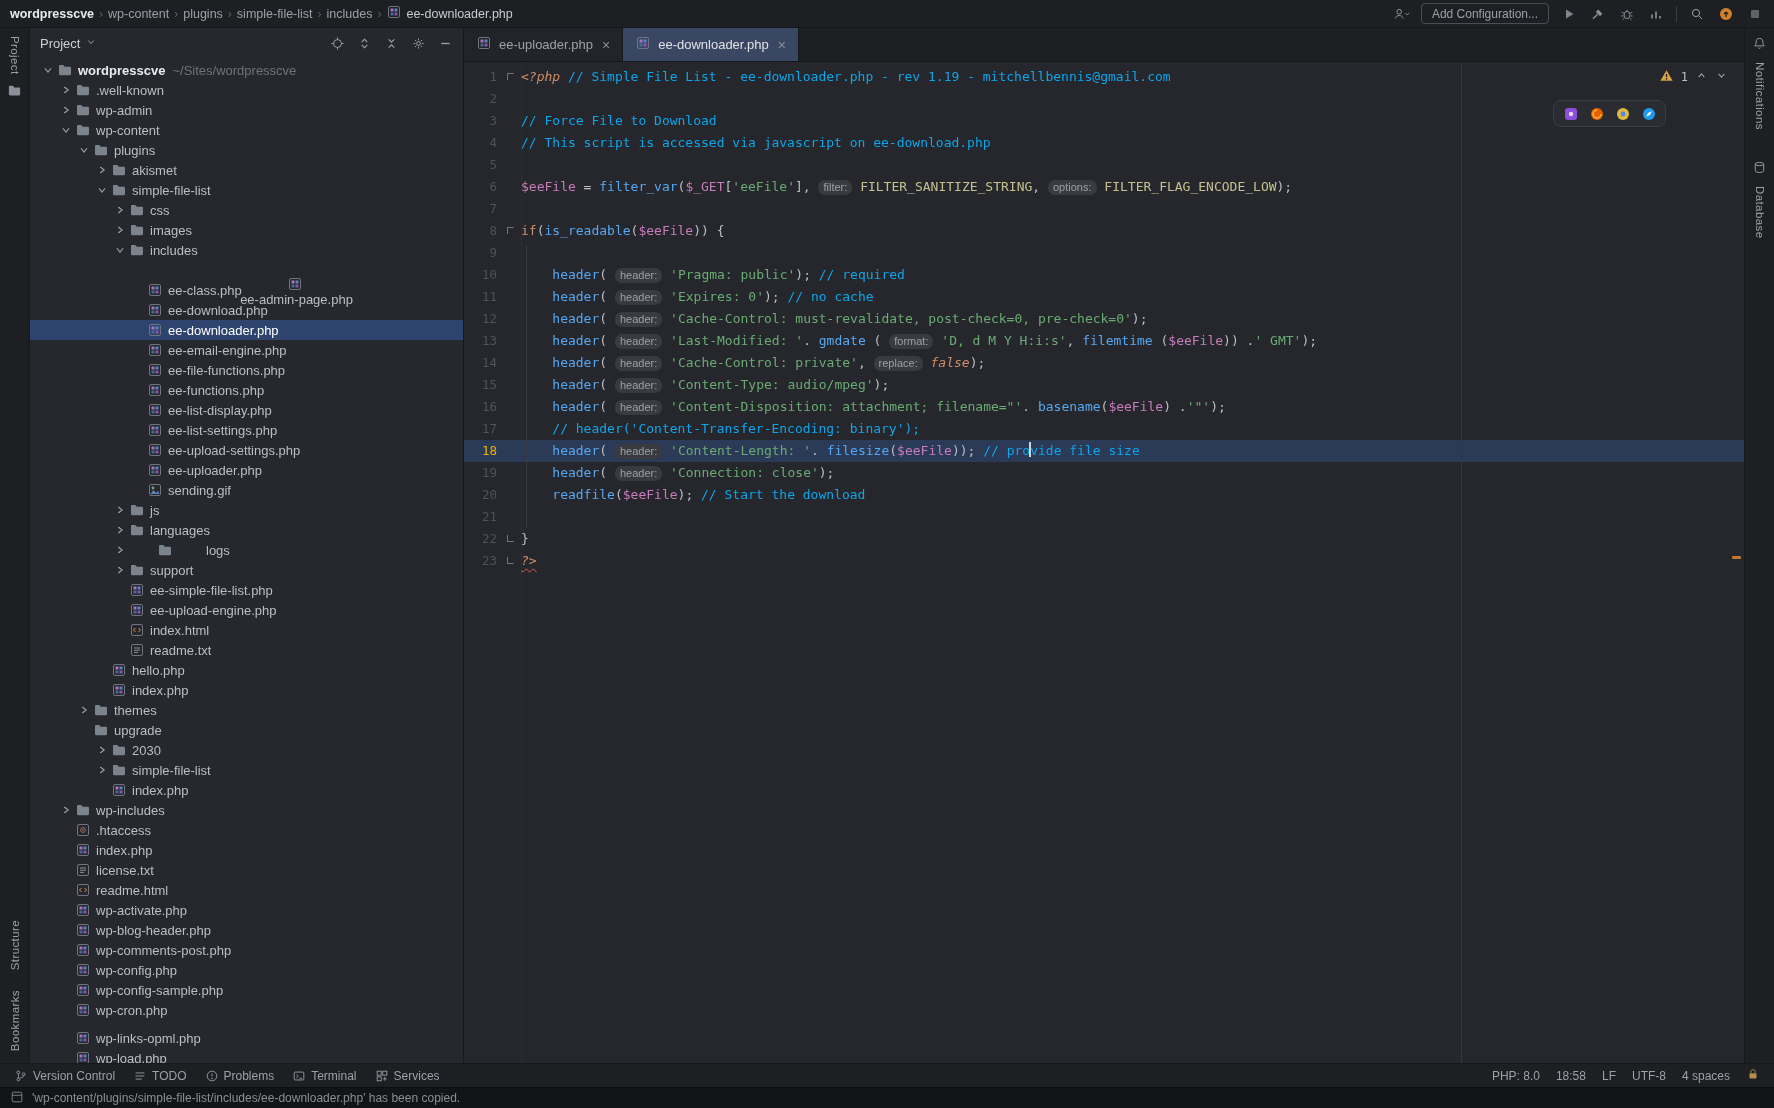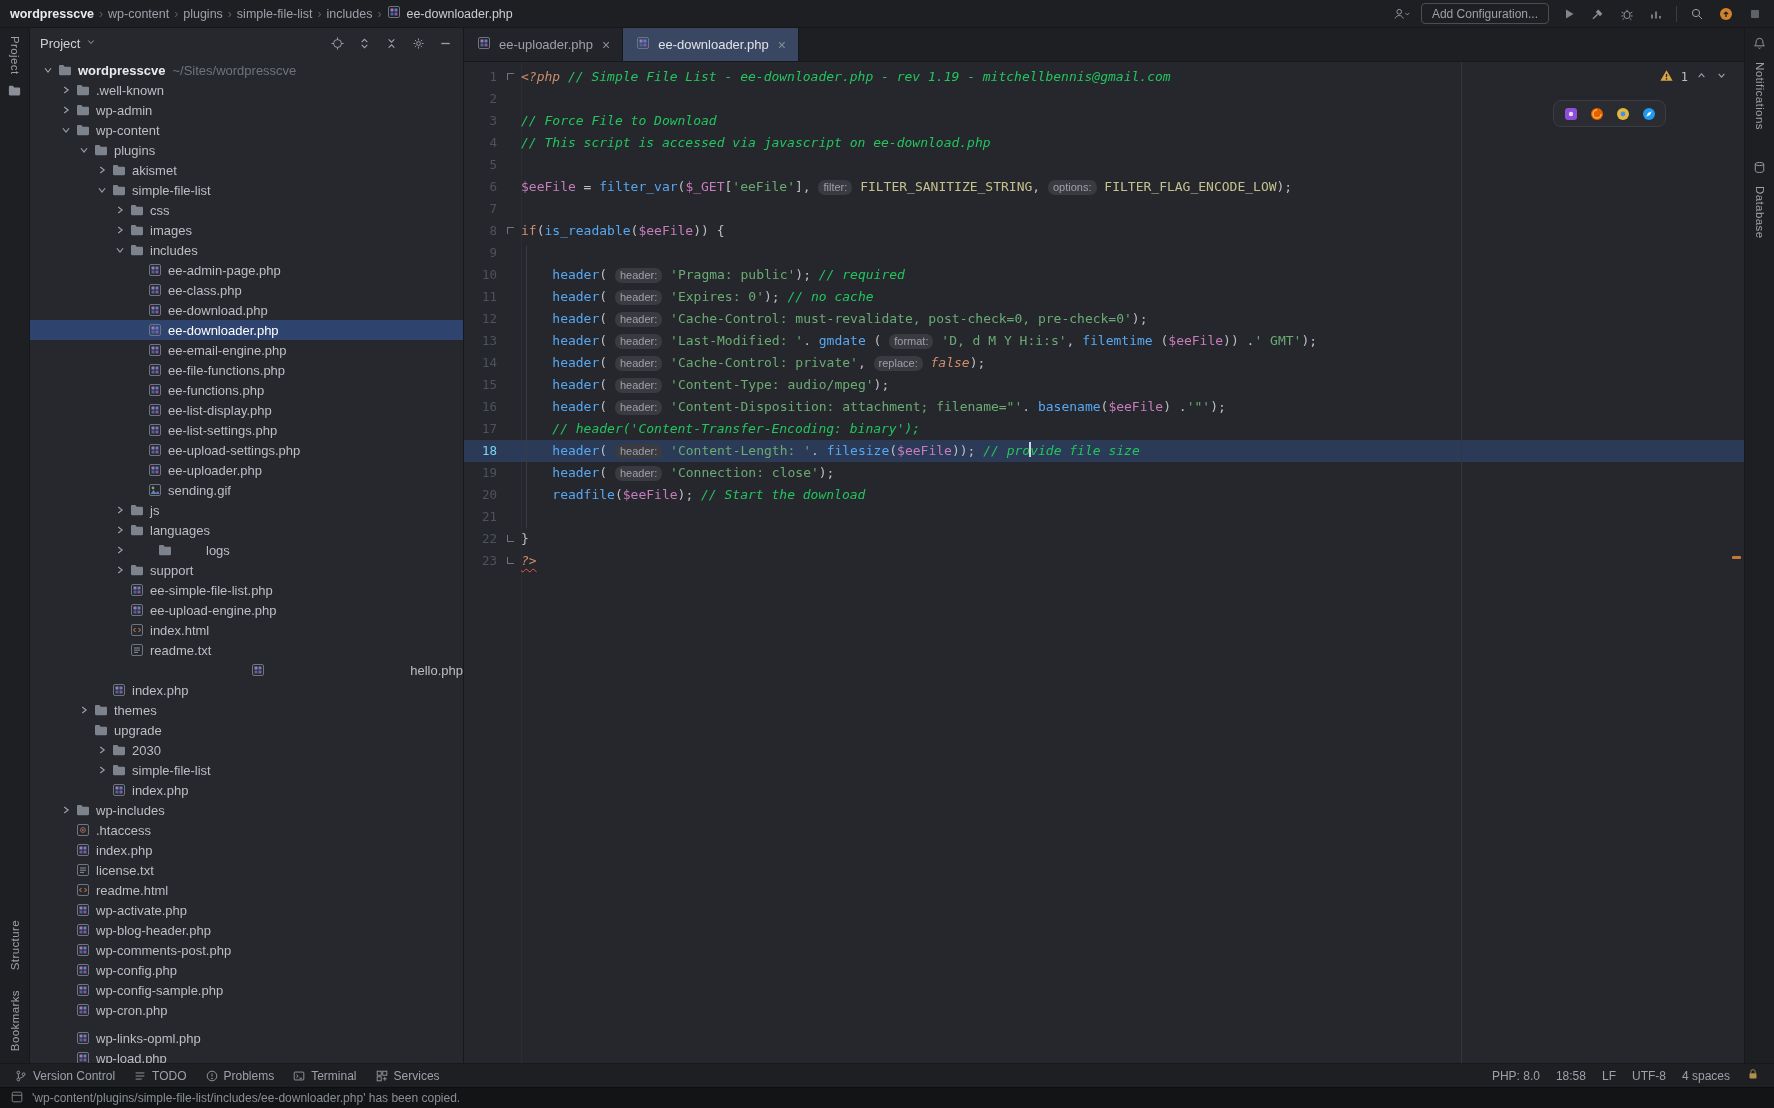--- a/index.html
+++ b/index.html
@@ -48,32 +48,32 @@
   #editor-area{flex:1;display:flex;flex-direction:column;min-width:0;background:#25272C}
   #tab-bar{height:34px;background:#1D1F23;border-bottom:1px solid #17181B;display:flex;align-items:stretch;flex:0 0 auto}
   .tab{display:flex;align-items:center;gap:7px;padding:0 12px;color:#9DA0A8;border-right:1px solid #17181B;background:#22242A}
   .tab.active{background:#3A4763;color:#DFE1E5}
   .tab-close{color:#8A8E96;font-size:14px;line-height:1;margin-left:2px}
   #editor{flex:1;position:relative;overflow:hidden;font-family:"DejaVu Sans Mono",monospace;font-size:13px}
   #code{position:absolute;inset:0;padding-top:4px}
   .code-line{display:flex;height:22px;line-height:22px}
   .code-line.cur{background:#2B3A57}
   .gutter{width:57px;flex:0 0 auto;position:relative;color:#4E535B;text-align:right;padding-right:24px;font-size:12.5px}
-  .code-line.cur .gutter{color:#7dd3fc}
+  .code-line.cur .gutter{color:#eab308}
   .fold{position:absolute;right:7px;top:7px;width:7px;height:7px;border-left:1px solid #6E737C}
   .fold.start{border-top:1px solid #6E737C}
   .fold.end{border-bottom:1px solid #6E737C}
   .ctext{flex:1;white-space:pre}
   #gutter-sep{position:absolute;left:57px;top:0;bottom:0;width:1px;background:#2B2D33}
   #indent-guide{position:absolute;left:62px;top:184px;height:282px;width:1px;background:#383B41}
   #margin-guide{position:absolute;top:0;bottom:0;left:997px;width:1px;background:#33363C}
   #stripe-mark{position:absolute;right:3px;top:494px;width:9px;height:3px;background:#C07A33;border-radius:1px}
 
   .t-d{color:#BCBEC4}
-  .t-c{color:#22c55e;font-style:italic}
+  .t-c{color:#0ea5e9;}
   .t-s{color:#6AAB73}
   .t-k{color:#CF8E6D}
   .t-ki{color:#CF8E6D;font-style:italic}
   .t-v{color:#C77DBB}
   .t-f{color:#57A8F1}
   .t-const{color:#C5C08F}
   .t-tag{color:#CF8E6D;font-style:italic}
   .t-tagw{color:#CF8E6D;font-style:italic;text-decoration:underline wavy #E0564E;text-underline-offset:3px;text-decoration-thickness:1px}
   .t-h{display:inline-block;background:#393B40;color:#9DA0A8;border-radius:7px;padding:0 5px;font-family:"Liberation Sans",sans-serif;font-size:11px;line-height:15px;height:15px;vertical-align:middle}
   .t-caret{display:inline-block;width:2px;height:15px;background:#D4D7DD;vertical-align:-2px;margin:0 -1px}
@@ -359,21 +359,21 @@
                 <path d="M4.5 6L8 10.5 11.5 6" fill="none" stroke="#9DA0A8" stroke-width="1.3"></path>
               </svg>
             </span>
             <span class="ticon">
               <svg width="16" height="16" viewBox="0 0 16 16">
                 <path d="M2 4.2C2 3.5 2.5 3 3.2 3h3.1l1.4 1.8h5.1c.7 0 1.2.5 1.2 1.2V12c0 .7-.5 1.2-1.2 1.2H3.2C2.5 13.2 2 12.7 2 12V4.2z" fill="#7D838D"></path>
               </svg>
             </span>
             <span class="tlabel">includes</span>
           </div>
-          <div class="tree-row" style="padding-left: 100px;">
+          <div class="tree-row" style="padding-left: 100px; flex-direction: column;">
             <span class="chev"></span>
             <span class="ticon">
               <svg width="16" height="16" viewBox="0 0 16 16">
                 <rect x="2.5" y="2.5" width="11" height="11" rx="1.5" fill="none" stroke="#6E7480"></rect>
                 <rect x="4.5" y="4.5" width="3" height="3" fill="#A178BC"></rect>
                 <rect x="8.5" y="4.5" width="3" height="3" fill="#5E81C4"></rect>
                 <rect x="4.5" y="8.5" width="3" height="3" fill="#476A93"></rect>
                 <rect x="8.5" y="8.5" width="3" height="3" fill="#8B55A9"></rect>
               </svg>
             </span>
@@ -611,21 +611,21 @@
           <div class="tree-row" style="padding-left: 82px;">
             <span class="chev"></span>
             <span class="ticon">
               <svg width="16" height="16" viewBox="0 0 16 16">
                 <rect x="2.5" y="2.5" width="11" height="11" rx="1.5" fill="none" stroke="#6E7480"></rect>
                 <path d="M5 6h6M5 8.2h6M5 10.4h4" stroke="#8A8E96" fill="none"></path>
               </svg>
             </span>
             <span class="tlabel">readme.txt</span>
           </div>
-          <div class="tree-row" style="padding-left: 64px; justify-content: space-between;">
+          <div class="tree-row" style="padding-left: 64px;">
             <span class="chev"></span>
             <span class="ticon">
               <svg width="16" height="16" viewBox="0 0 16 16">
                 <rect x="2.5" y="2.5" width="11" height="11" rx="1.5" fill="none" stroke="#6E7480"></rect>
                 <rect x="4.5" y="4.5" width="3" height="3" fill="#A178BC"></rect>
                 <rect x="8.5" y="4.5" width="3" height="3" fill="#5E81C4"></rect>
                 <rect x="4.5" y="8.5" width="3" height="3" fill="#476A93"></rect>
                 <rect x="8.5" y="8.5" width="3" height="3" fill="#8B55A9"></rect>
               </svg>
             </span>

